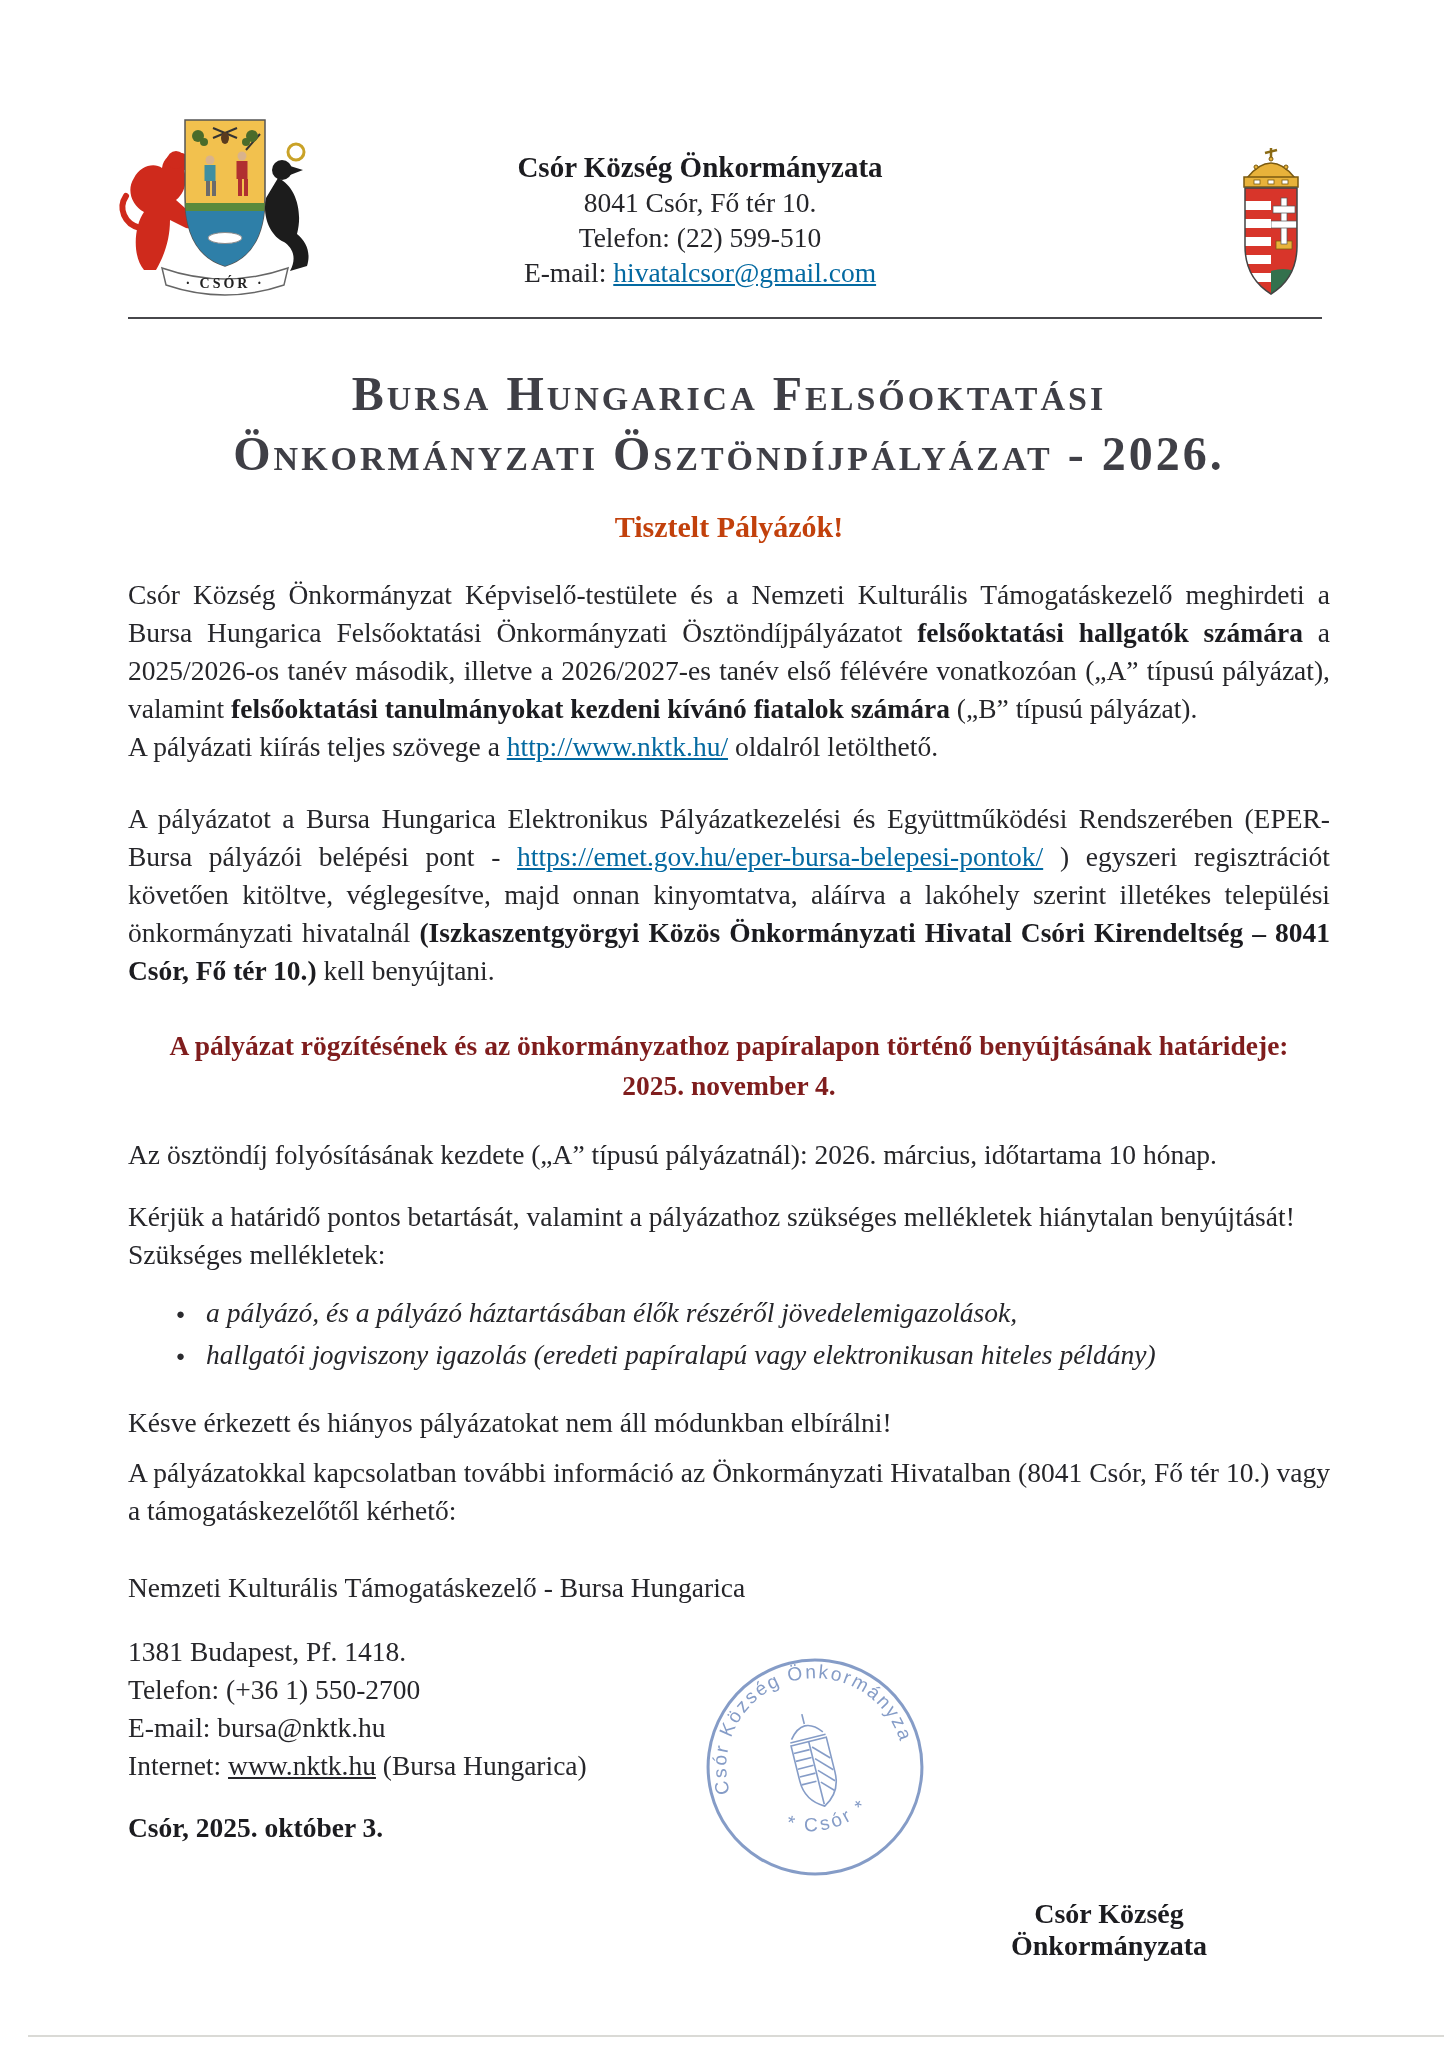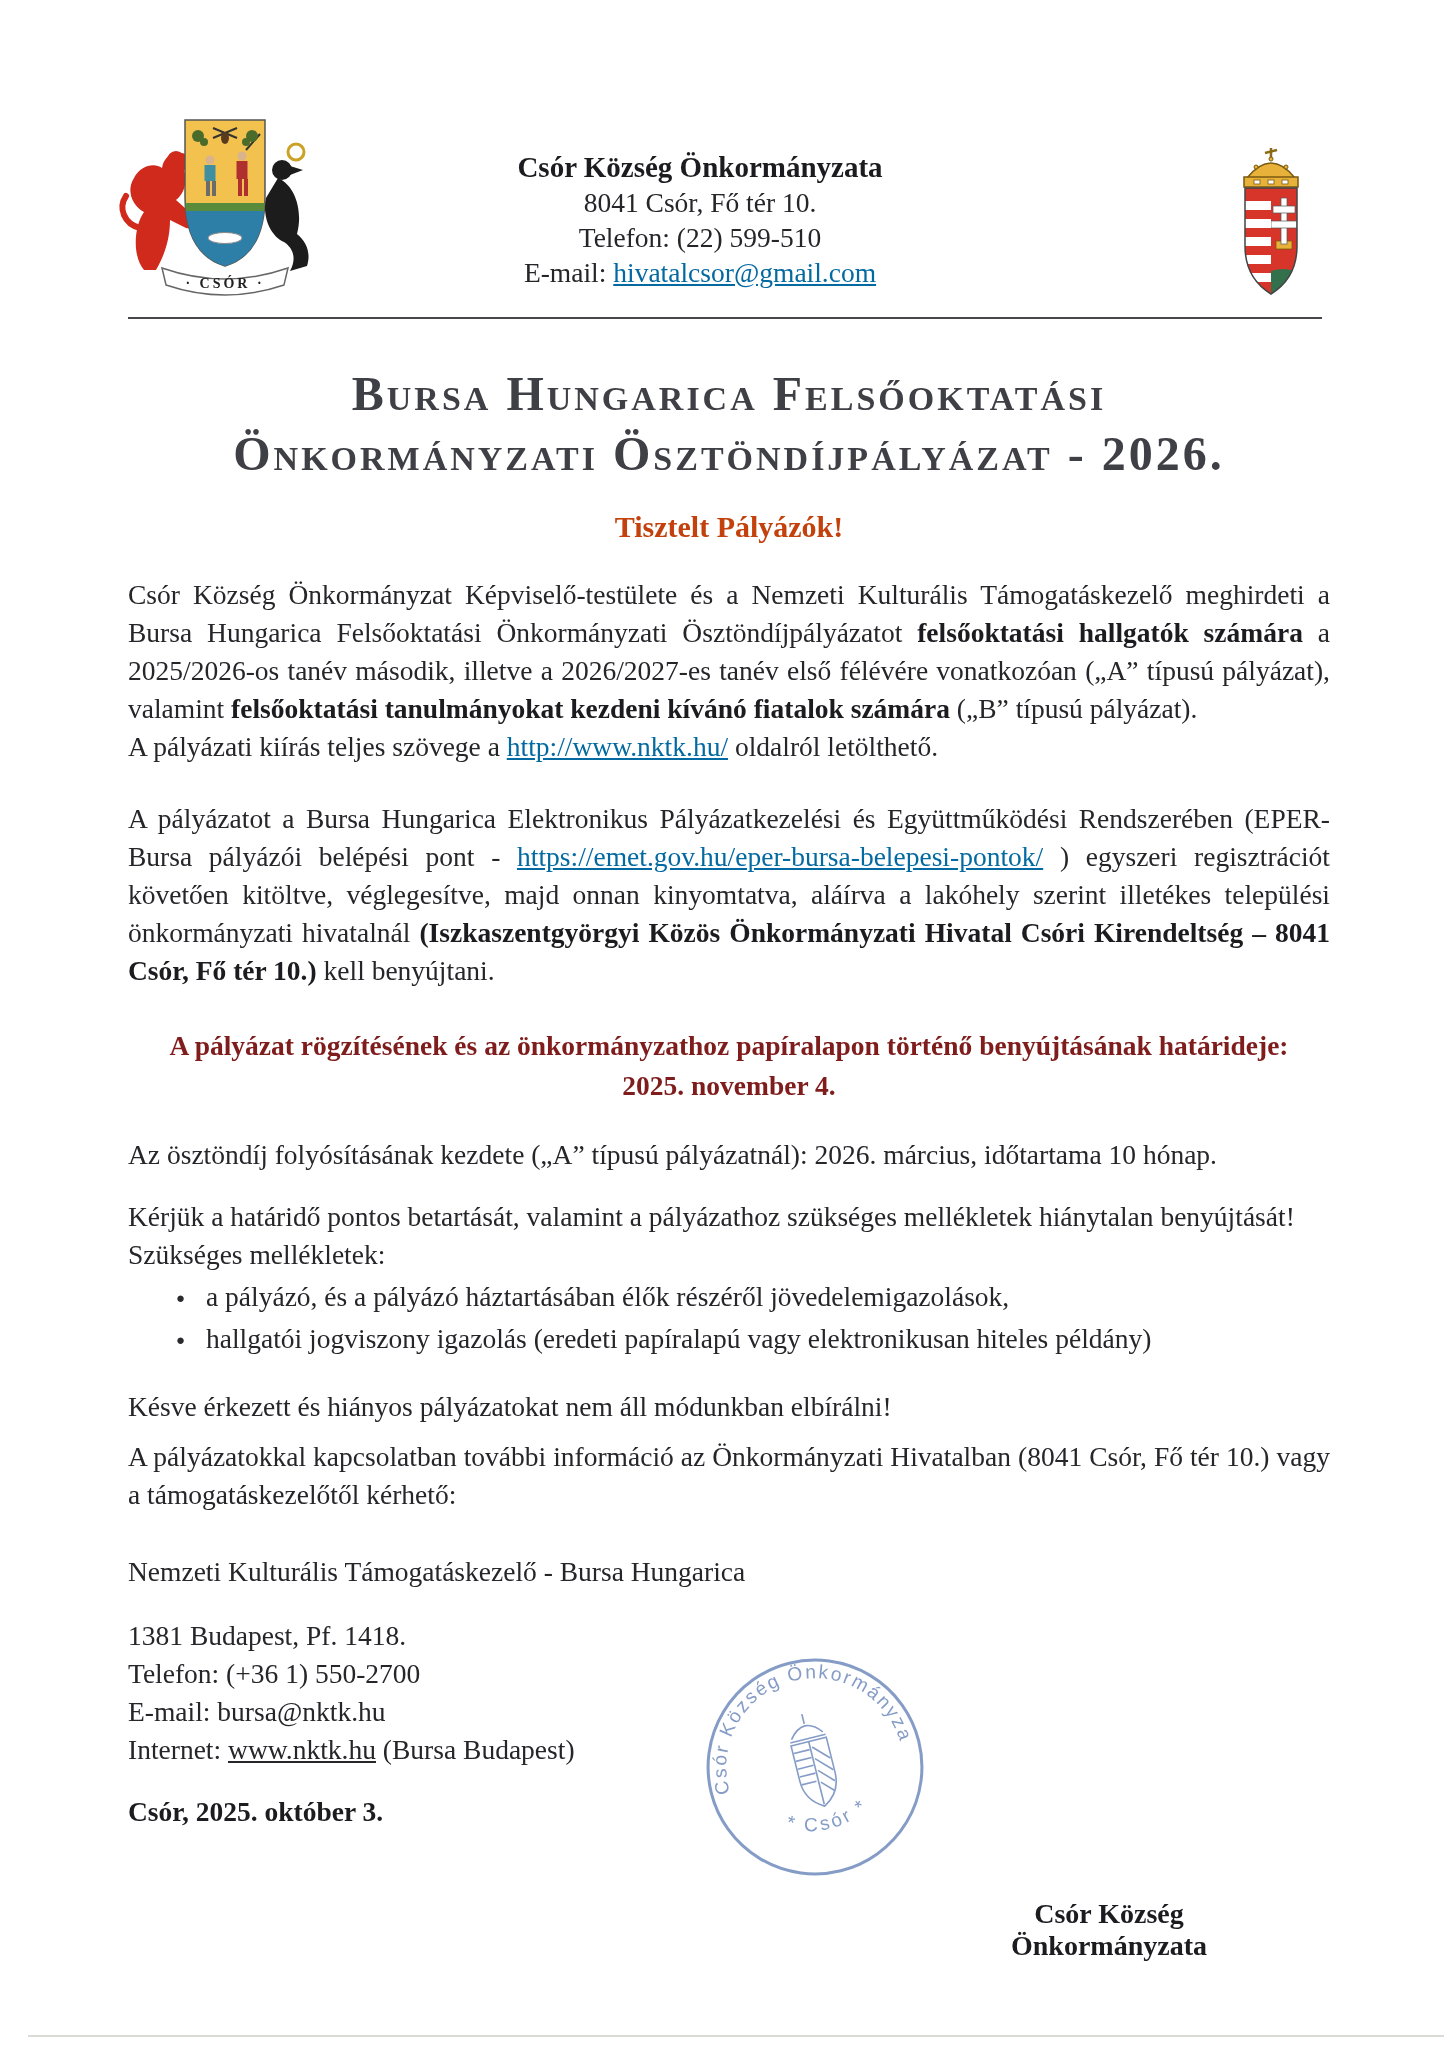--- a/index.html
+++ b/index.html
@@ -28,21 +28,21 @@
     font-size:48px;line-height:60px;letter-spacing:3px;color:#3f3f46;
   }
   .salutation{margin:24px 0 0;text-align:center;font-weight:bold;font-size:30px;color:#c2410c;}
   p{margin:0;}
   .just{text-align:justify;}
   .p-announce{margin-top:30px;}
   .p-eper{margin-top:34px;}
   .deadline{margin-top:36px;text-align:center;font-weight:bold;line-height:40px;color:#7f1d1d;}
   .p-folyositas{margin-top:30px;}
   .p-kerjuk{margin-top:24px;}
-  .attach-list{margin:4px 0 0;padding:0 0 0 48px;list-style:none;}
+  .attach-list{margin:20px 0 0;padding:0 0 0 48px;list-style:none;font-style:italic;}
   .attach-list li{position:relative;padding-left:30px;line-height:38px;}
   .attach-list li + li{margin-top:4px;}
   .attach-list li::before{content:"●";position:absolute;left:0;top:1px;font-size:15px;color:#2a2a2e;}
   .p-kesve{margin-top:30px;}
   .p-info{margin-top:12px;}
   .p-kezelo{margin-top:39px;}
   .contact{margin-top:26px;}
   .date-line{margin-top:24px;font-weight:bold;color:#1c1c20;}
   
   .signature{
@@ -198,21 +198,21 @@
     <p class="p-kesve">Késve érkezett és hiányos pályázatokat nem áll módunkban elbírálni!</p>
 
     <p class="just p-info">A pályázatokkal kapcsolatban további információ az Önkormányzati Hivatalban (8041 Csór, Fő tér 10.) vagy a támogatáskezelőtől kérhető:</p>
 
     <p class="p-kezelo">Nemzeti Kulturális Támogatáskezelő - Bursa Hungarica</p>
 
     <div class="contact">
       <div>1381 Budapest, Pf. 1418.</div>
       <div>Telefon: (+36 1) 550-2700</div>
       <div>E-mail: bursa@nktk.hu</div>
-      <div><span>Internet: </span><span class="u">www.nktk.hu</span><span> (Bursa Budapest)</span></div>
+      <div><span>Internet: </span><span class="u">www.nktk.hu</span><span> (Bursa Hungarica)</span></div>
     </div>
 
     <p class="date-line">Csór, 2025. október 3.</p>
   </div>
 
   <svg class="stamp" viewBox="0 0 232 232">
     <defs>
       <path id="stA" d="M 28,116 A 88,88 0 1 1 204,116" fill="none"></path>
       <path id="stB" d="M 40,132 A 85,85 0 0 0 192,132" fill="none"></path>
     </defs>

